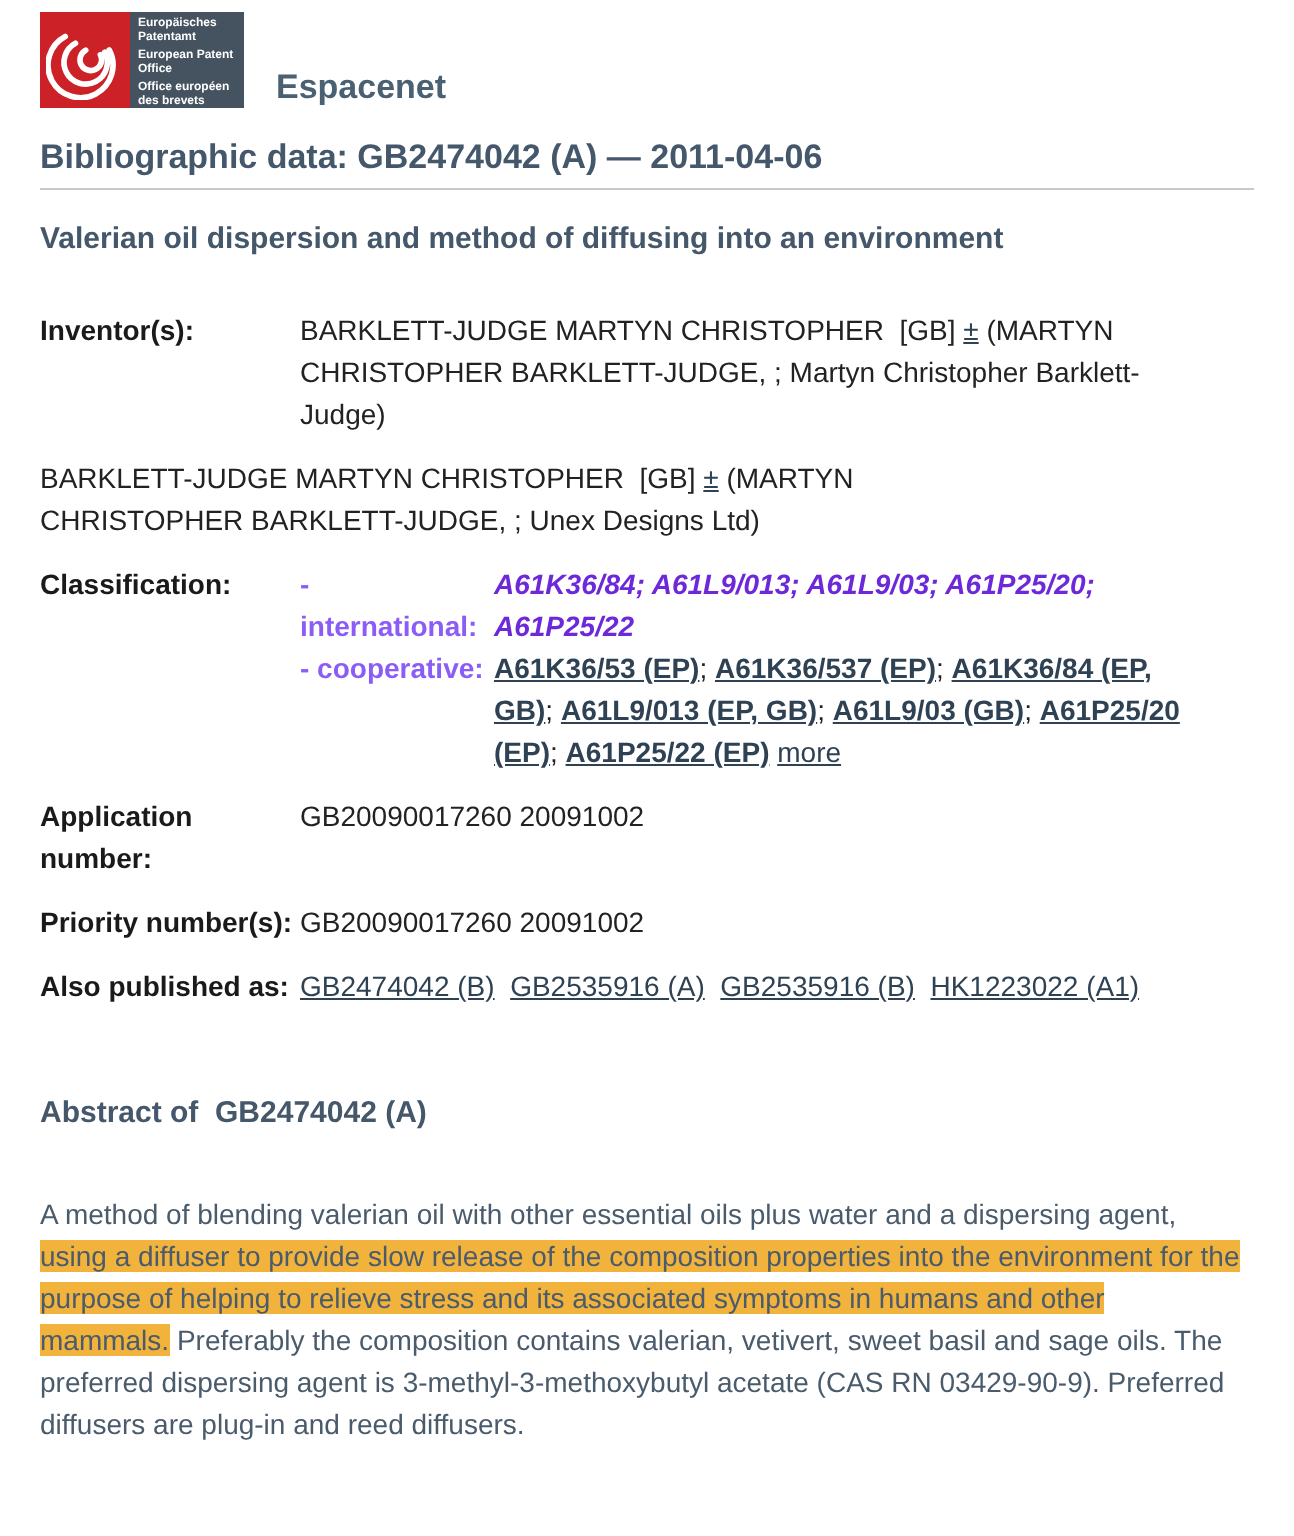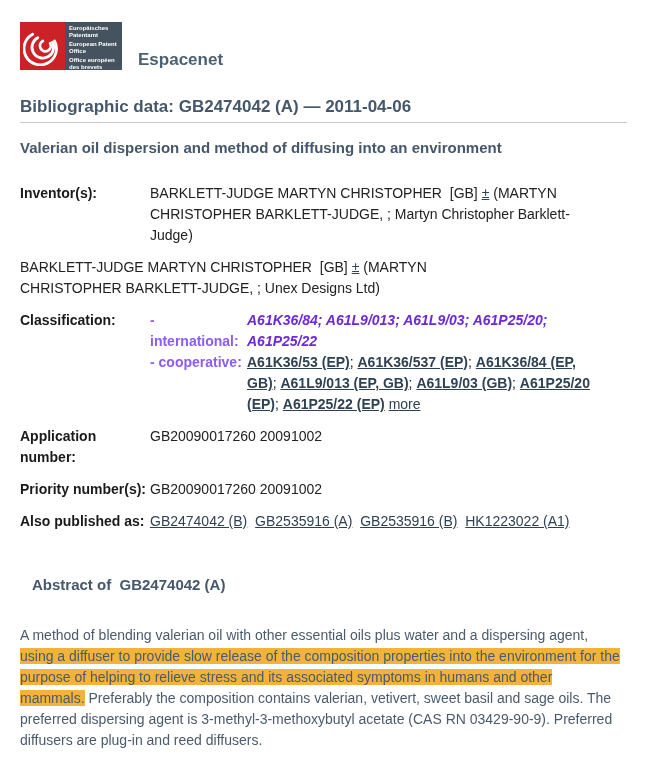--- a/index.html
+++ b/index.html
@@ -2,21 +2,21 @@
 <html><head>
 <meta charset="utf-8">
 <style>
   * { margin:0; padding:0; box-sizing:border-box; }
   html,body { background:#fff; }
   body {
     width:647px; height:768px;
     font-family:"Liberation Sans", sans-serif;
     font-size:14px; color:#222; overflow:hidden;
   }
-  .page { padding:22px 20px 0 20px; }
+  .page { padding:6px 20px 0 20px; }
 
   
   .logo-row { display:flex; align-items:flex-end; }
   .epo-logo { display:flex; cursor:pointer; }
   .logo-red {
     width:45px; height:48px; background:#cb2127;
     display:flex; align-items:center; justify-content:center;
   }
   .logo-gray {
     width:57px; height:48px; background:#44535f;
@@ -24,21 +24,21 @@
     padding:3px 2px 2px 4px;
   }
   .logo-gray .grp { margin-bottom:3px; }
   .wordmark {
     font-size:17px; font-weight:bold; color:#4a6173;
     margin-left:16px; margin-bottom:0px;
   }
 
   
   .biblio-heading {
-    margin-top:27px; font-size:17px; font-weight:bold; color:#44576b;
+    margin-top:15px; font-size:17px; font-weight:bold; color:#44576b;
     border-bottom:1px solid #c9c9c9; padding-bottom:5px;
   }
   .patent-title {
     margin-top:16px; font-size:15px; font-weight:bold; color:#44576b;
   }
 
   
   .fields { margin-top:27px; }
   .field-row { display:flex; margin-bottom:11px; line-height:21px; }
   .field-label { width:130px; flex-shrink:0; font-weight:bold; color:#1a1a1a; }
@@ -49,21 +49,21 @@
   .expand-link { color:#2f4254; }
 
   .class-row { display:grid; grid-template-columns:97px 1fr; }
   .class-sublabel { font-weight:bold; color:#8b5cf6; }
   .intl-codes { font-weight:bold; font-style:italic; color:#6d28d9; }
   .coop-codes { color:#222; }
   .more-link { font-weight:normal; }
 
   
   .abstract-heading {
-    margin-top:44px; font-size:15px; font-weight:bold; color:#44576b;margin-left:12px;
+    margin-top:44px; font-size:15px; font-weight:bold; color:#44576b;
   }
   .abstract-text {
     margin-top:32px; color:#4a5b6c; line-height:21px; width:600px;
   }
   mark { background:#f2b33c; color:#4a5b6c; }
 </style>
 </head>
 <body>
 
 <div class="page">

